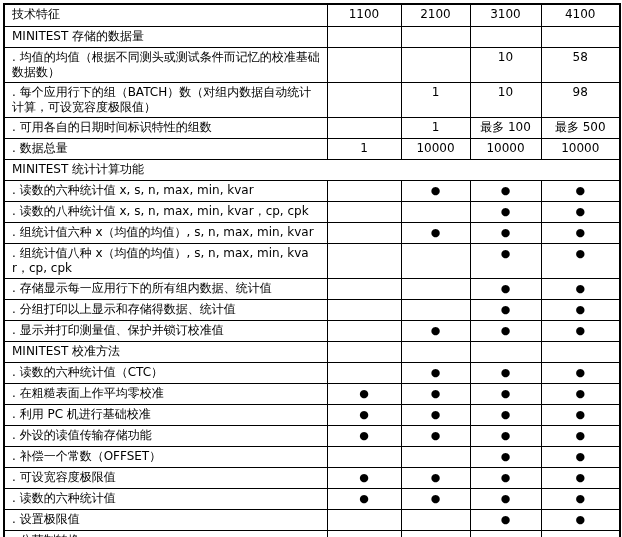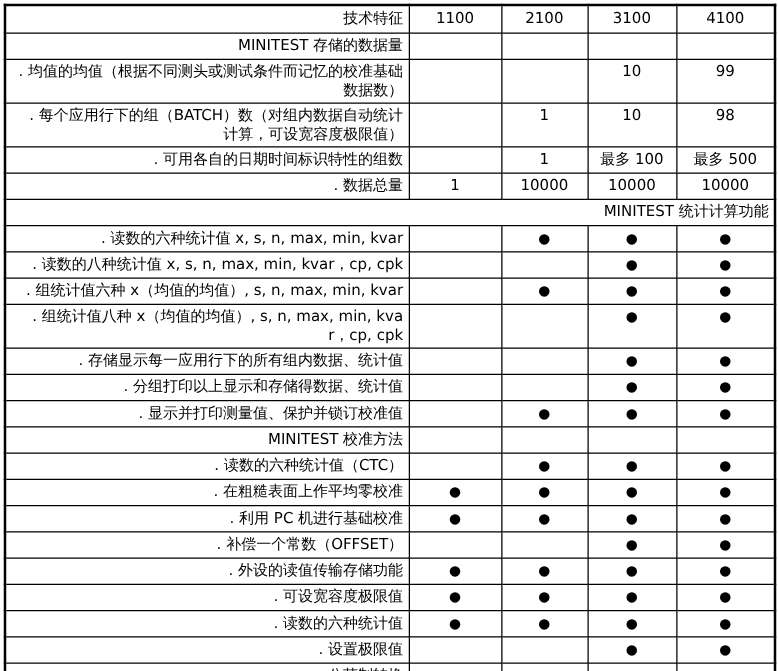--- a/index.html
+++ b/index.html
@@ -17,21 +17,21 @@
     font-size:12px;
     line-height:15px;
     color:#000;
     vertical-align:top;
     height:16px;
     padding:2px 2px 2px 2px;
     overflow:hidden;
     word-break:break-all;
   }
   td.label{
-    text-align:right;
+    text-align:left;
     padding-left:7px;
     padding-right:4px;
   }
   td.val{
     text-align:center;
     padding-left:1px;
     padding-right:1px;
   }
   td.val.dot{
     font-size:11px;
@@ -65,21 +65,21 @@
         <td class="val"></td>
         <td class="val"></td>
         <td class="val"></td>
         <td class="val"></td>
       </tr>
       <tr>
         <td class="label">. 均值的均值（根据不同测头或测试条件而记忆的校准基础数据数）</td>
         <td class="val"></td>
         <td class="val"></td>
         <td class="val">10</td>
-        <td class="val">99</td>
+        <td class="val">58</td>
       </tr>
       <tr>
         <td class="label">. 每个应用行下的组（BATCH）数（对组内数据自动统计计算，可设宽容度极限值）</td>
         <td class="val"></td>
         <td class="val">1</td>
         <td class="val">10</td>
         <td class="val">98</td>
       </tr>
       <tr>
         <td class="label">. 可用各自的日期时间标识特性的组数</td>
@@ -169,30 +169,30 @@
         <td class="val dot">●</td>
       </tr>
       <tr>
         <td class="label">. 利用 PC 机进行基础校准</td>
         <td class="val dot">●</td>
         <td class="val dot">●</td>
         <td class="val dot">●</td>
         <td class="val dot">●</td>
       </tr>
       <tr>
+        <td class="label">. 外设的读值传输存储功能</td>
+        <td class="val dot">●</td>
+        <td class="val dot">●</td>
+        <td class="val dot">●</td>
+        <td class="val dot">●</td>
+      </tr>
+      <tr>
         <td class="label">. 补偿一个常数（OFFSET）</td>
         <td class="val"></td>
         <td class="val"></td>
-        <td class="val dot">●</td>
-        <td class="val dot">●</td>
-      </tr>
-      <tr>
-        <td class="label">. 外设的读值传输存储功能</td>
-        <td class="val dot">●</td>
-        <td class="val dot">●</td>
         <td class="val dot">●</td>
         <td class="val dot">●</td>
       </tr>
       <tr>
         <td class="label">. 可设宽容度极限值</td>
         <td class="val dot">●</td>
         <td class="val dot">●</td>
         <td class="val dot">●</td>
         <td class="val dot">●</td>
       </tr>

